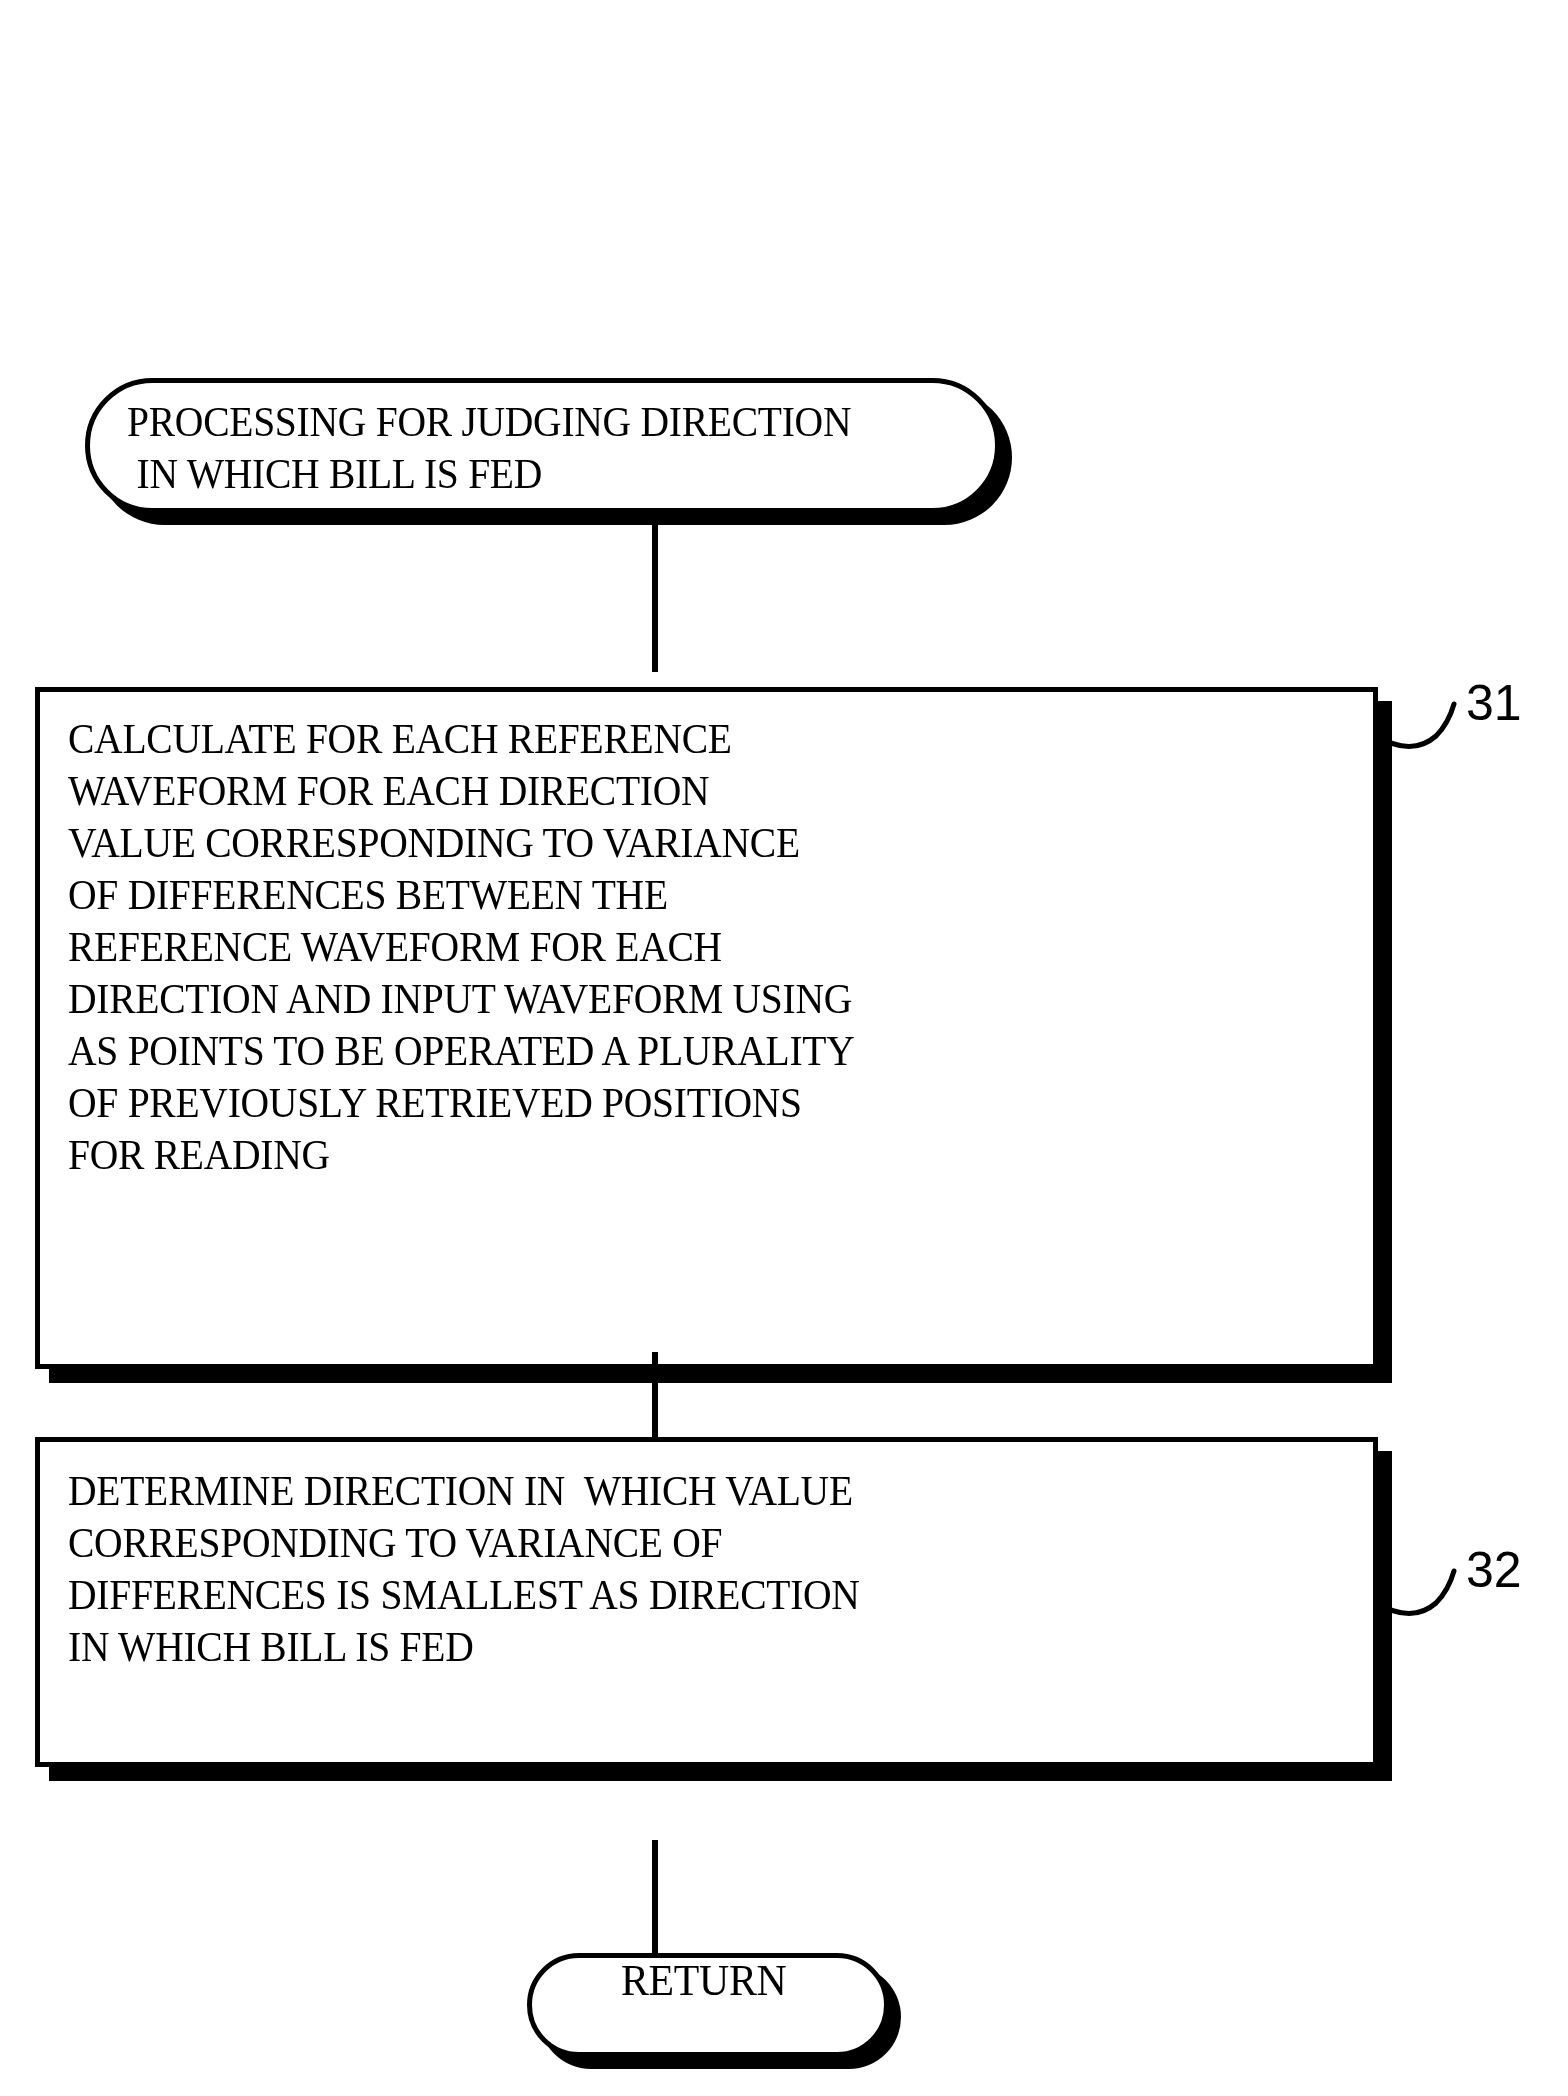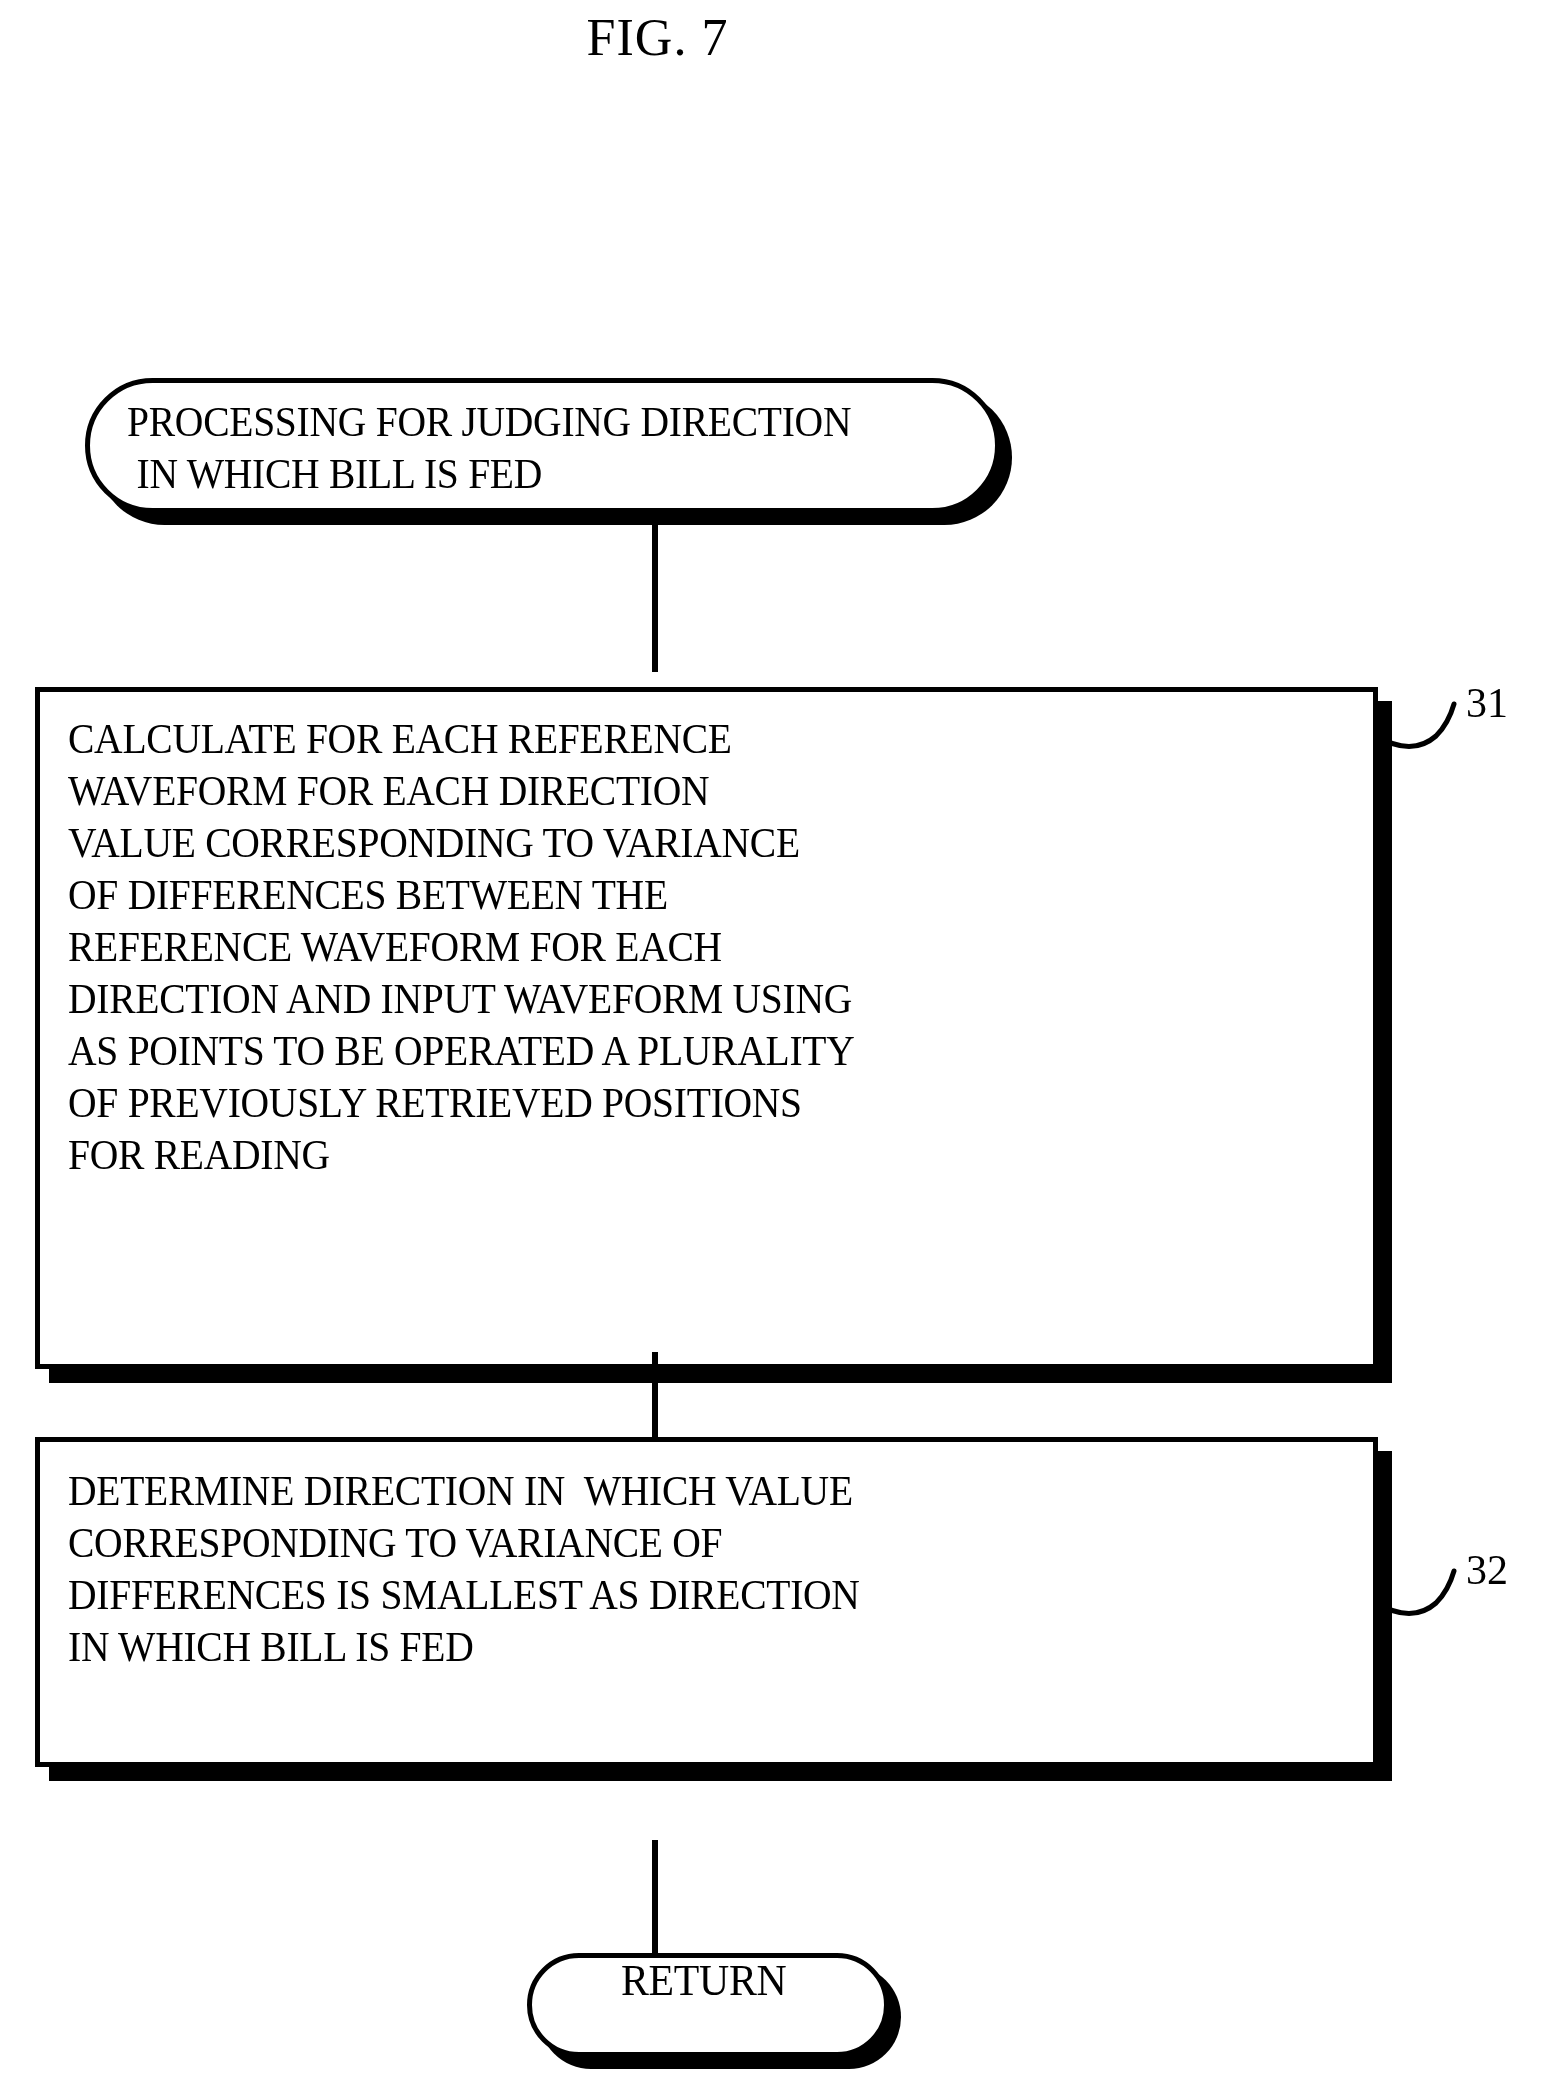--- a/index.html
+++ b/index.html
@@ -185,39 +185,38 @@
     background: #000000;
     width: 6px;
   }
   #conn-start-31 { left: 652px; top: 511px;  height: 161px; }
   #conn-31-32    { left: 652px; top: 1352px; height: 158px; }
   #conn-32-ret   { left: 652px; top: 1840px; height: 115px; }
 
   
   .ref-label {
     position: absolute;
-    font-family: Liberation Serif, serif;
-    font-size: 42px;
+    font-family: Liberation Sans, sans-serif;
+    font-size: 50px;
     line-height: 50px;
   }
   #ref-31 { left: 1466px; top: 678px; }
   #ref-32 { left: 1466px; top: 1545px; }
 
   .leader {
     position: absolute;
   }
   #leader-31 { left: 1374px; top: 678px; }
   #leader-32 { left: 1374px; top: 1545px; }
 </style>
 </head>
 <body>
 
 <div id="page">
 
-  <div id="fig-title">FIG. 7</div>
 
   <div id="start-node">
     <div class="shadow"></div>
     <div class="body"></div>
     <div class="node-text">PROCESSING FOR JUDGING DIRECTION
  IN WHICH BILL IS FED</div>
   </div>
 
   <div class="connector" id="conn-start-31"></div>
 

